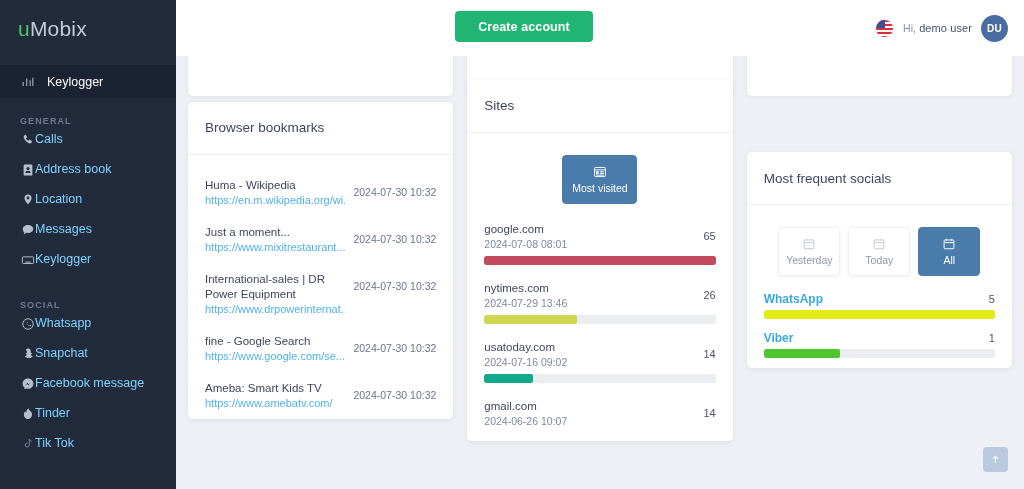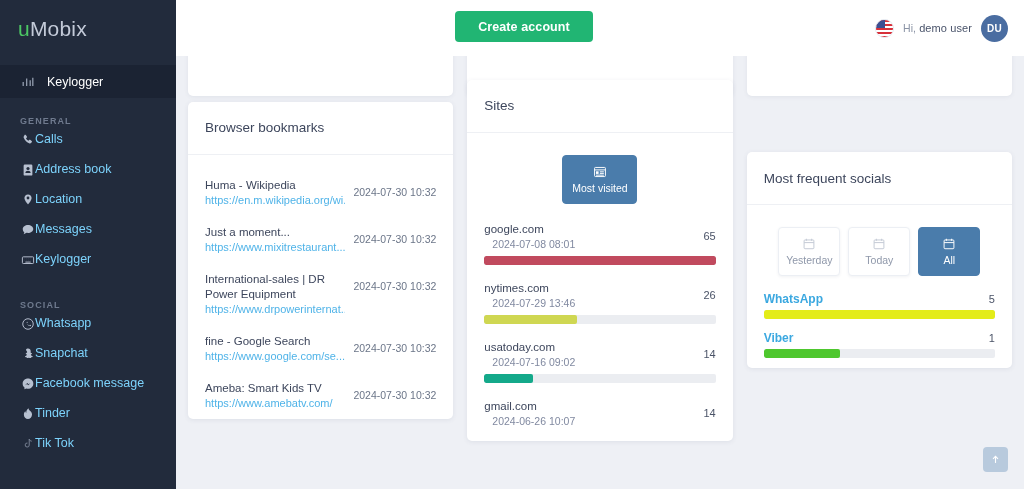--- a/index.html
+++ b/index.html
@@ -130,21 +130,21 @@
   .tab.active { background: #4a7cab; color: #ffffff; border-color: #4a7cab; box-shadow: none; }
   .tab svg { width: 14px; height: 14px; display: block; }
   .tab .lbl { line-height: 11px; }
   .tab-sm { width: 62px; }
 
   
   .site-row { padding: 4px 0 12px 0; }
   .site-top { display: flex; align-items: flex-start; }
   .site-meta { flex: 1; min-width: 0; }
   .site-name { font-size: 11.5px; color: #3d465c; line-height: 15px; }
-  .site-date { font-size: 10.5px; color: #8089a0; line-height: 15px; margin-left: 8px; }
+  .site-date { font-size: 10.5px; color: #8089a0; line-height: 15px; }
   .site-count { font-size: 11px; color: #4a5367; padding-top: 8px; }
   .bar { height: 9px; border-radius: 2px; background: #ebedf1; margin-top: 4px; overflow: hidden; }
   .bar > i { display: block; height: 100%; border-radius: 2px; }
 
   
   .soc-row { padding: 2px 0 10px 0; }
   .soc-top { display: flex; align-items: baseline; justify-content: space-between; }
   .soc-name { font-size: 12px; color: #3ba8e0; font-weight: 700; }
   .soc-count { font-size: 11px; color: #4a5367; }
   .soc-bar { height: 9px; border-radius: 2px; background: #ebedf1; margin-top: 4px; overflow: hidden; }

